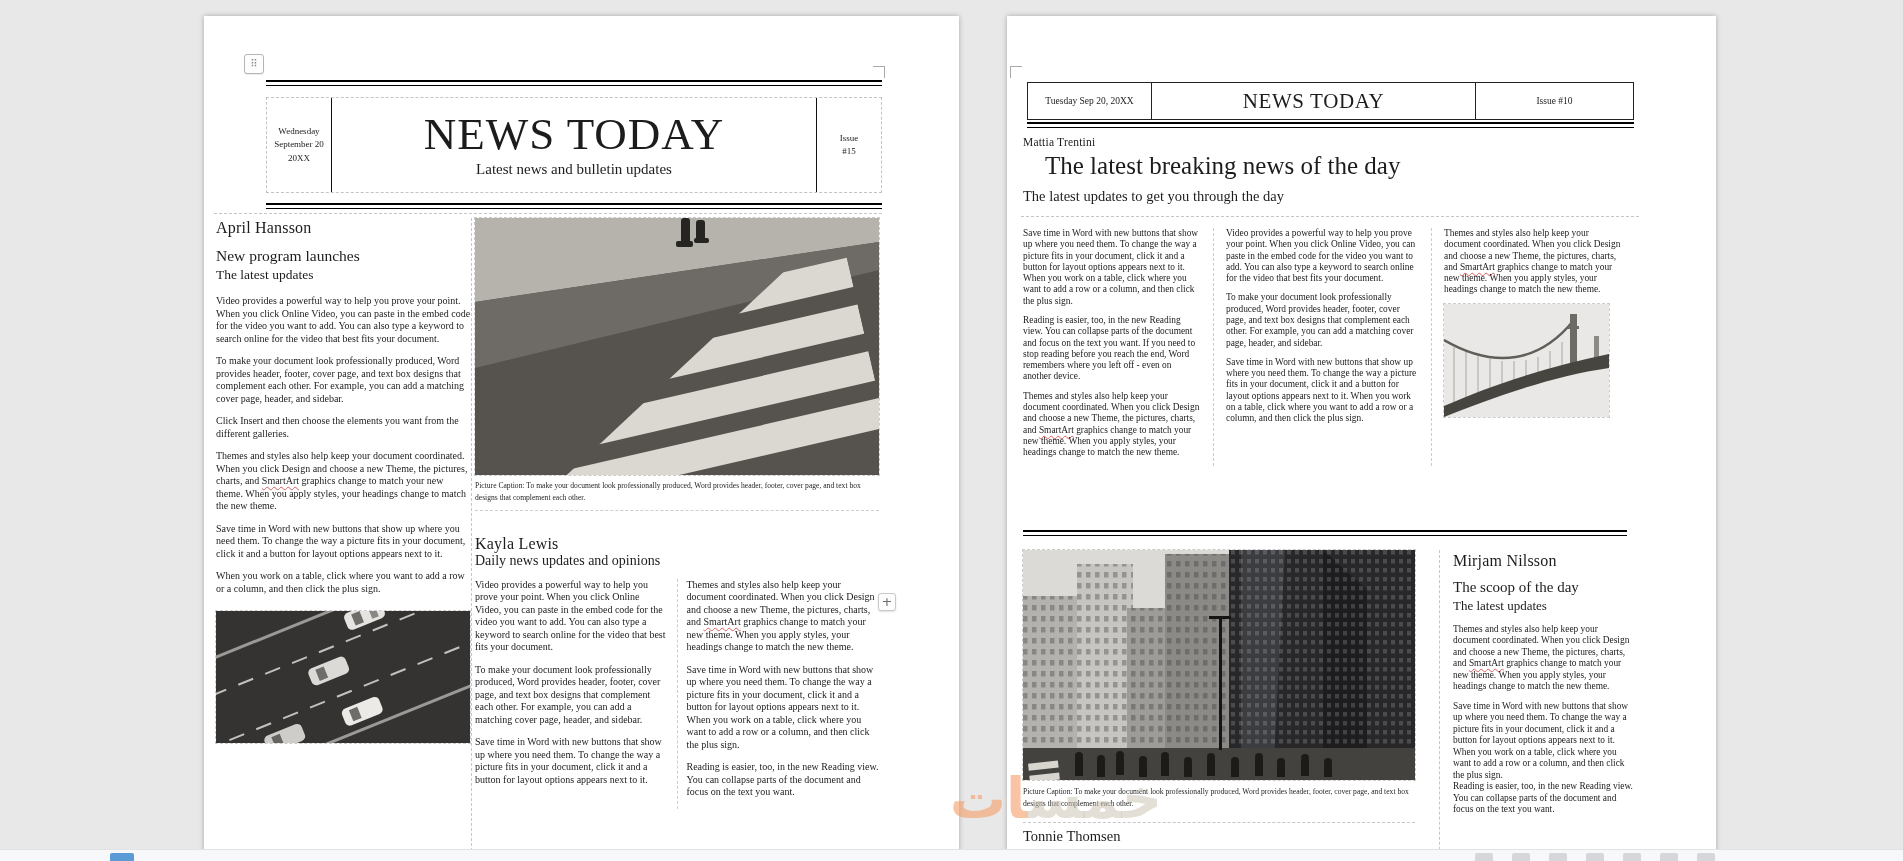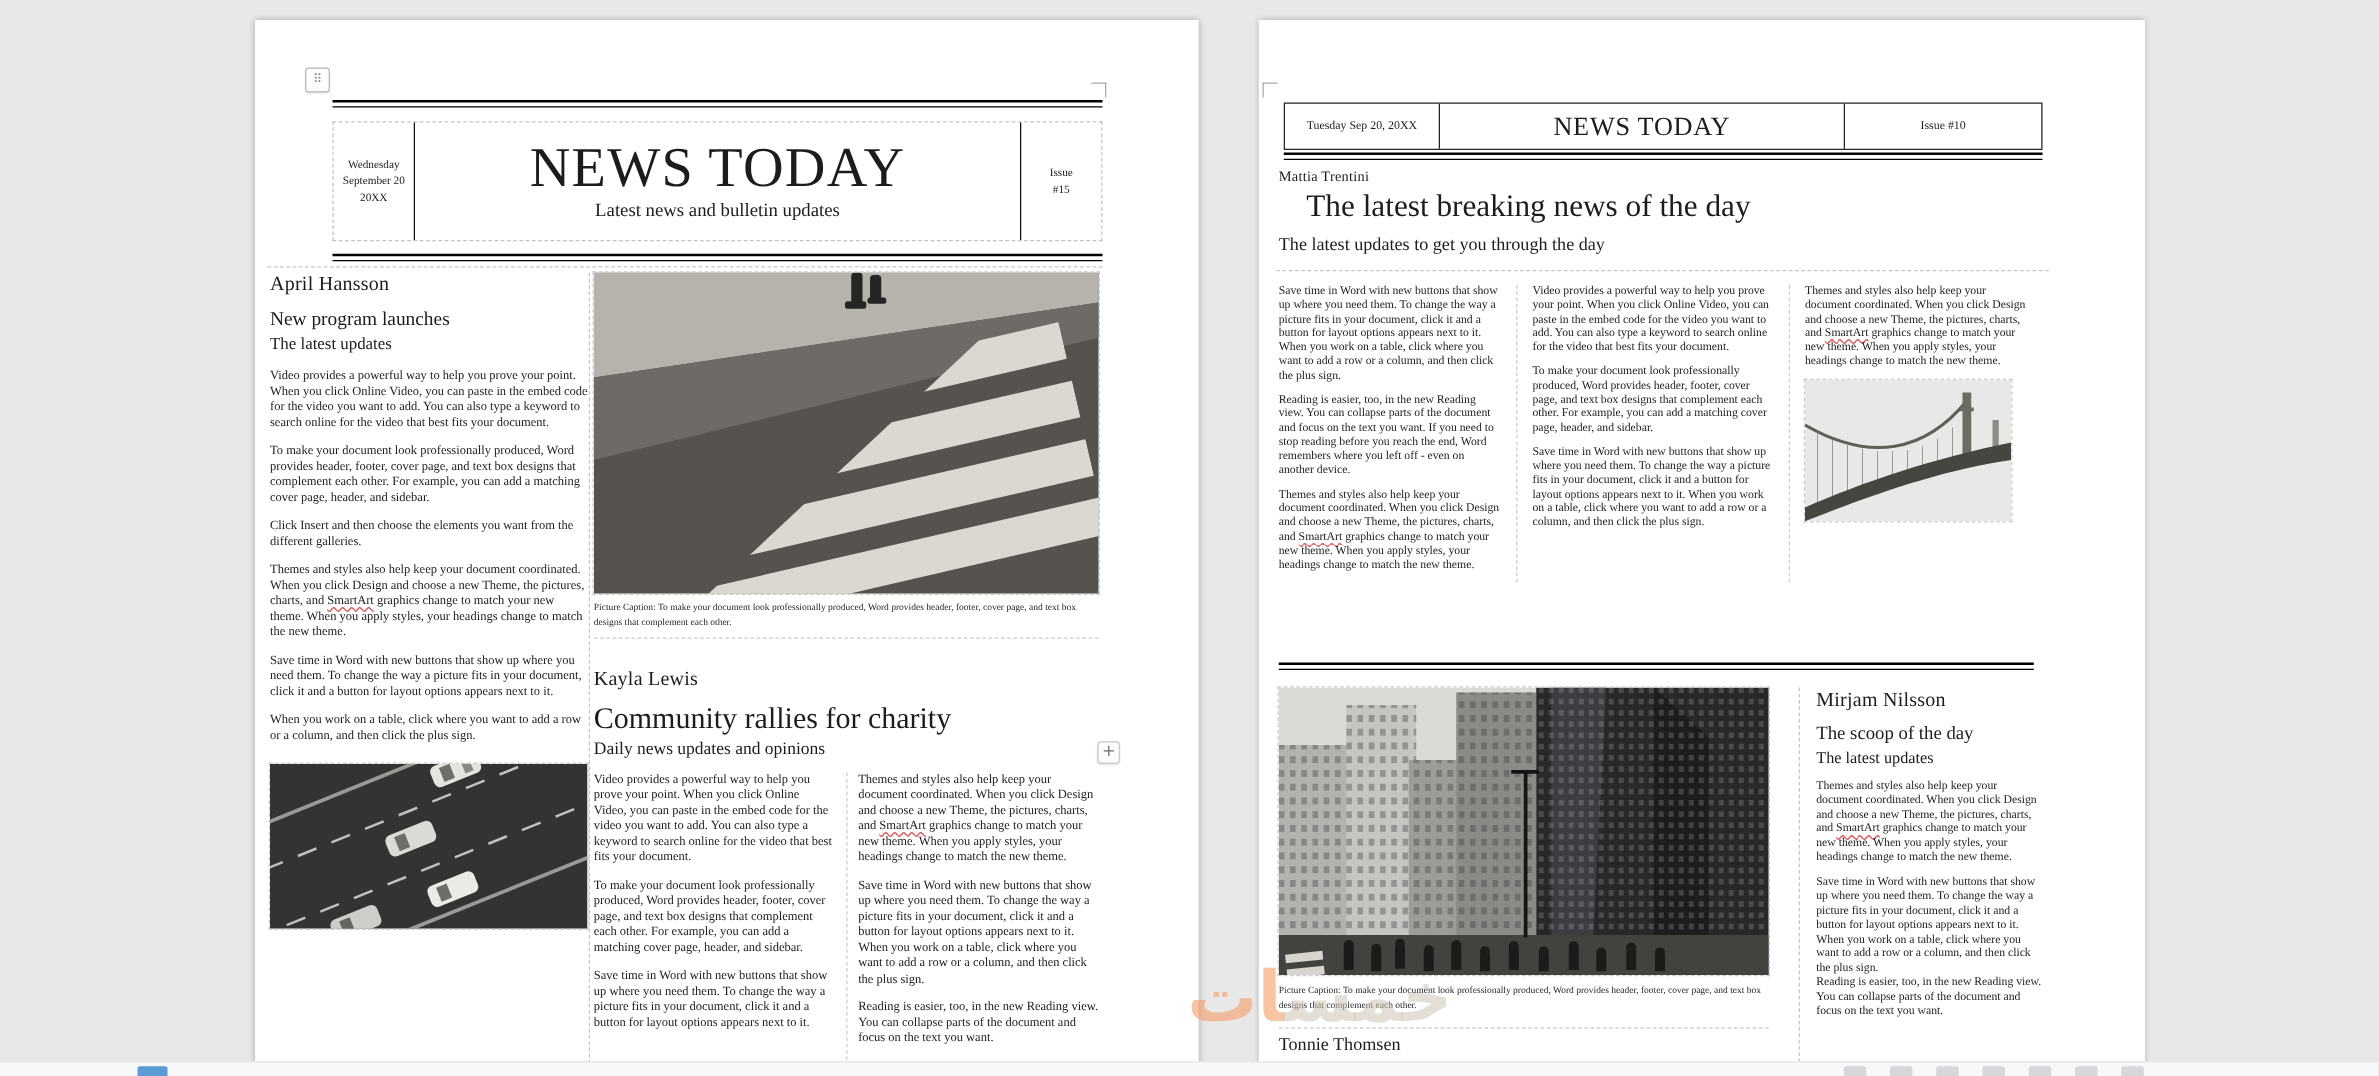--- a/index.html
+++ b/index.html
@@ -182,21 +182,20 @@
         <g fill="#262522">
           <rect x="206" y="0" width="9" height="26" rx="3"></rect>
           <rect x="221" y="2" width="9" height="21" rx="3"></rect>
           <rect x="201" y="23" width="17" height="6" rx="2"></rect>
           <rect x="219" y="20" width="15" height="5" rx="2"></rect>
         </g>
       </svg>
       <div class="caption lp-caption">Picture Caption: To make your document look professionally produced, Word provides header, footer, cover page, and text box designs that complement each other.</div>
 
       <div class="byline">Kayla Lewis</div>
-      <div class="headline">Community rallies for charity</div>
       <div class="subhead">Daily news updates and opinions</div>
 
       <div class="two-col body-txt">
         <div class="colA">
           <p>Video provides a powerful way to help you prove your point. When you click Online Video, you can paste in the embed code for the video you want to add. You can also type a keyword to search online for the video that best fits your document.</p>
           <p>To make your document look professionally produced, Word provides header, footer, cover page, and text box designs that complement each other. For example, you can add a matching cover page, header, and sidebar.</p>
           <p>Save time in Word with new buttons that show up where you need them. To change the way a picture fits in your document, click it and a button for layout options appears next to it.</p>
         </div>
         <div class="colB">
           <p><span>Themes and styles also help keep your document coordinated. When you click Design and choose a new Theme, the pictures, charts, and </span><span class="squiggle">SmartArt</span><span> graphics change to match your new theme. When you apply styles, your headings change to match the new theme.</span></p>

